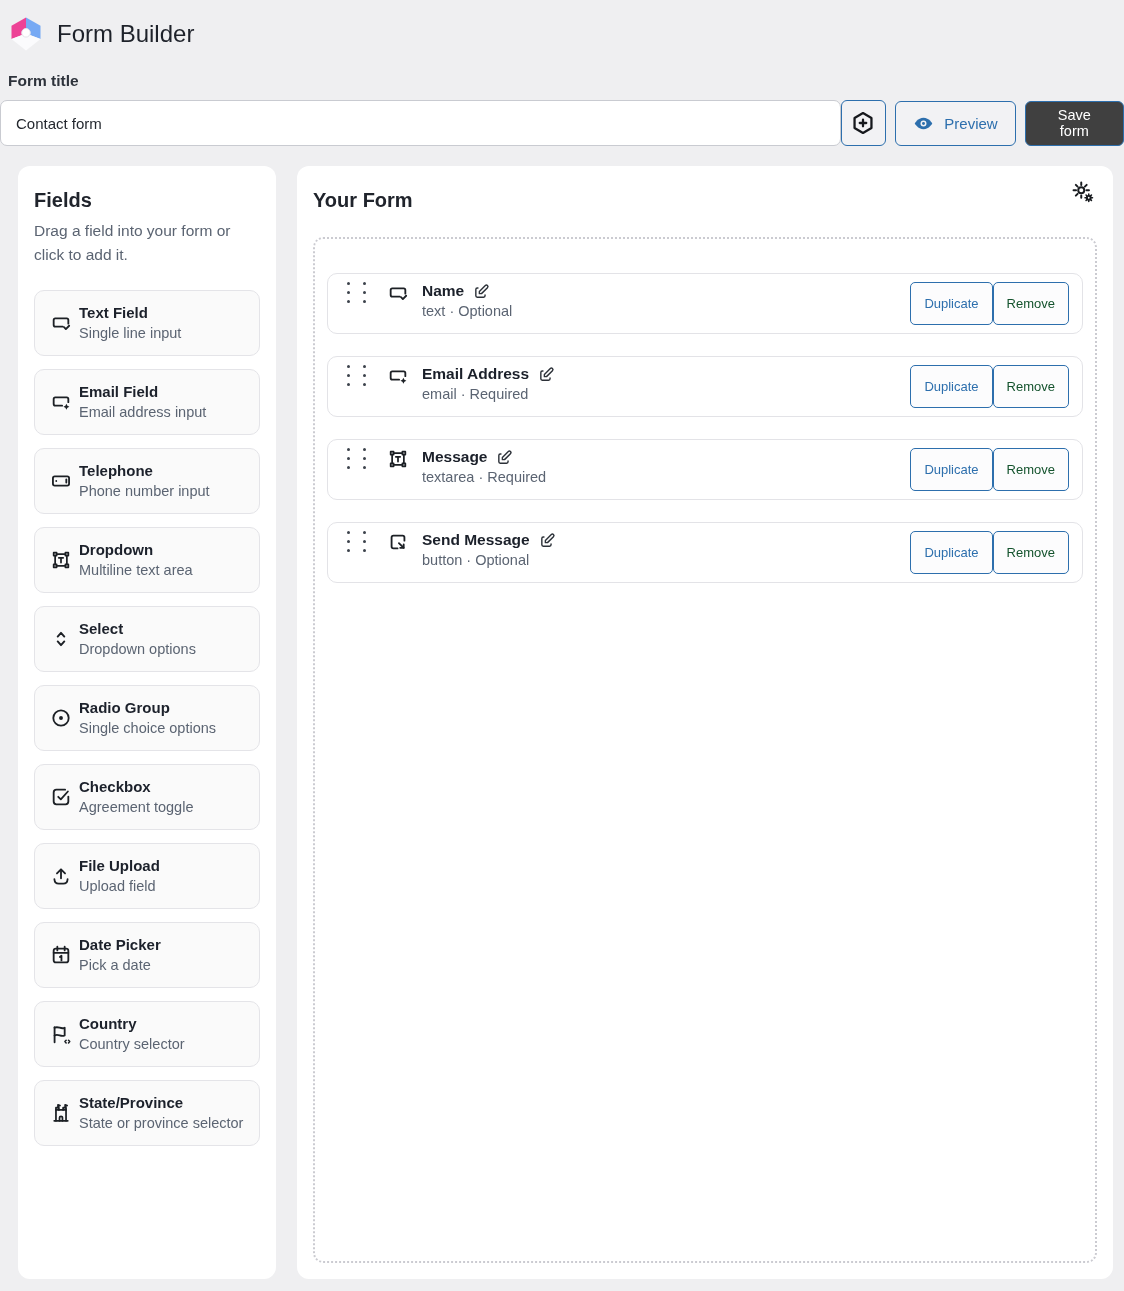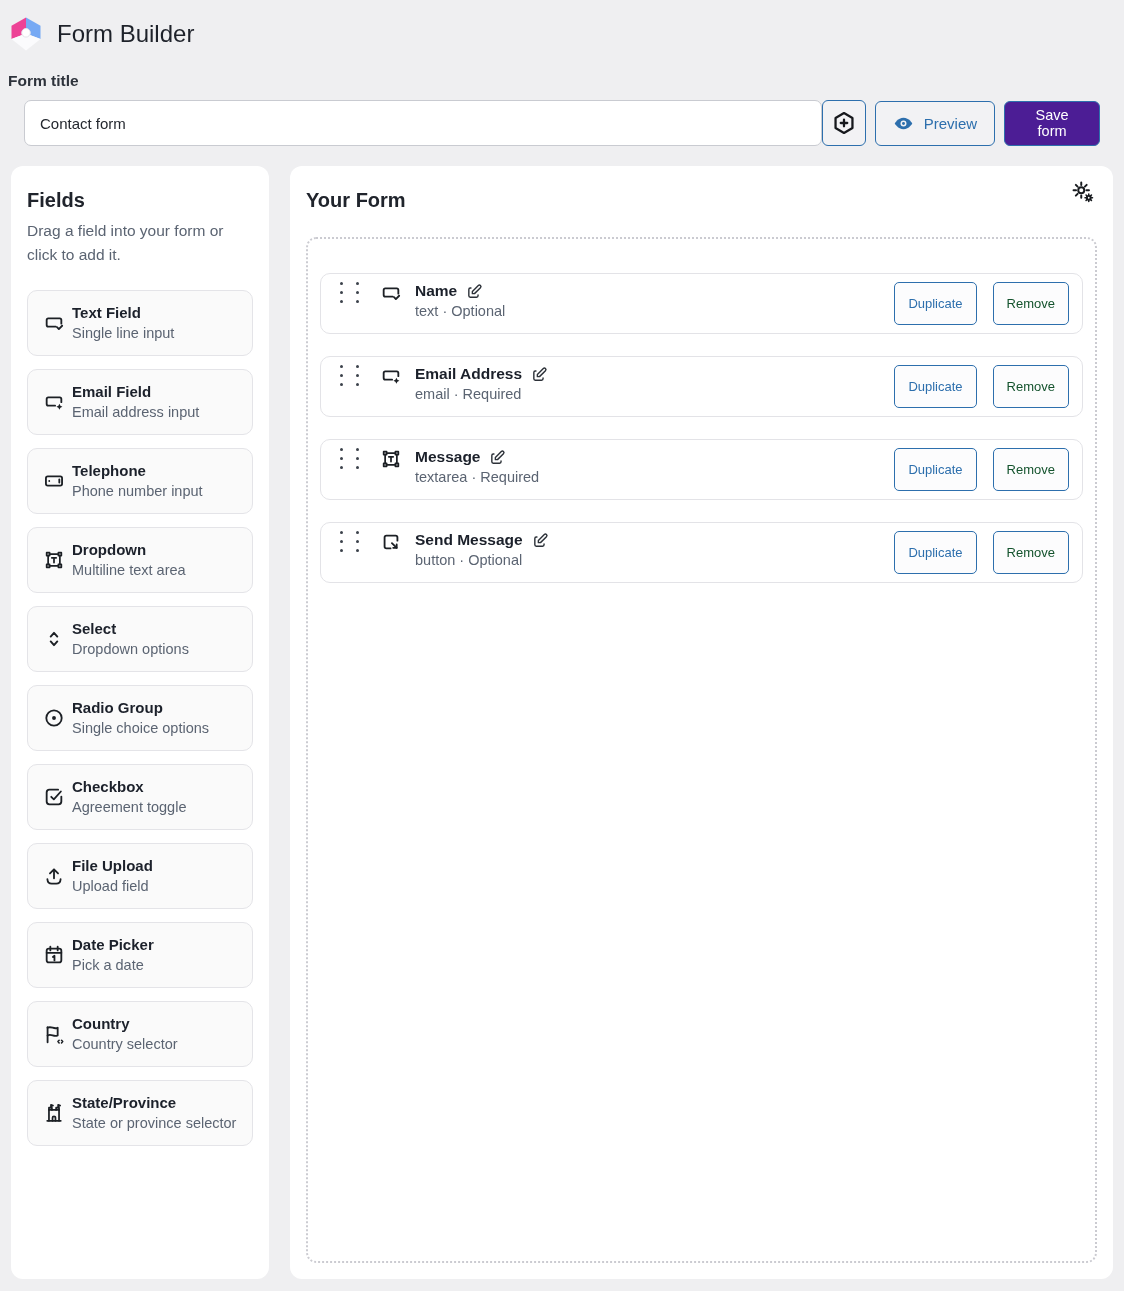--- a/index.html
+++ b/index.html
@@ -5,39 +5,39 @@
   * { box-sizing: border-box; }
   html,body { width:1124px; height:1291px; margin:0; overflow:hidden;
     background:#efeff1; font-family:"Liberation Sans", sans-serif; color:#1e222a; }
 
   
   .app-header { display:flex; align-items:center; gap:13px; padding:12px 8px 2px; height:58px; }
   .app-title { font-size:24px; font-weight:500; color:#1e222a; margin:0; }
 
   .form-title-label { font-size:15.5px; font-weight:700; color:#2e333c; margin:14px 8px 10px; }
 
-  .topbar { display:flex; align-items:center; margin:0 24px; }
+  .topbar { display:flex; align-items:center; margin:0 0; }
   .title-input { width:850px; height:46px; background:#fff; border:1px solid #c9cbd1;
     border-radius:7px; padding:0 15px; font-size:15px; color:#24282f;
     font-family:"Liberation Sans", sans-serif; outline:none; }
   .topbar-spacer { flex:1; }
   .icon-btn { width:46px; height:46px; border:1px solid #2d6fad; border-radius:6px;
     background:#f2f2f4; display:flex; align-items:center; justify-content:center;
     color:#16181c; cursor:pointer; margin-right:9px; }
   .preview-btn { height:45px; padding:0 17px; border:1px solid #2d6fad; border-radius:6px;
     background:#f2f2f4; color:#2d6fad; font-size:15px; display:flex; align-items:center;
     gap:10px; cursor:pointer; font-family:inherit; margin-right:9px; }
-  .save-btn { height:45px; padding:0 16px; background:#4c1d95; border:1px solid #2d6fad;
+  .save-btn { height:45px; padding:0 16px; background:#404040; border:1px solid #2d6fad;
     border-radius:6px; color:#fff; font-size:14.5px; cursor:pointer; font-family:inherit; }
 
   
   .workspace { display:flex; gap:21px; margin:20px 11px 13px; align-items:stretch; }
   .panel { background:#fff; border-radius:12px; }
 
-  .sidebar { width:258px; flex:none; padding:14px 16px 24px; min-height:1113px; }
+  .sidebar { width:258px; flex:none; padding:14px 16px 24px; min-height:1113px;margin-left:7px; }
   .panel-title { font-size:20px; font-weight:700; color:#20242c; margin:9px 0 7px; }
   .sidebar-desc { font-size:15.5px; color:#5b6472; line-height:1.55; margin:0 0 23px; }
 
   .field-card { background:#fafafa; border:1px solid #e4e4e8; border-radius:10px;
     padding:12px; display:flex; align-items:center; gap:7px; margin-bottom:13px;
     min-height:66px; cursor:grab; }
   .fc-icon { width:22px; height:22px; flex:none; color:#1c2025; margin-left:3px; display:flex; }
   .fc-icon svg { width:22px; height:22px; }
   .field-card-title { font-size:15px; font-weight:700; color:#1c212b; }
   .field-card-desc { font-size:14.5px; color:#5b6472; margin-top:3px; line-height:1.25; }
@@ -57,21 +57,21 @@
   .grip { display:flex; gap:13px; margin-right:21px; cursor:grab; }
   .grip-col { display:flex; flex-direction:column; gap:6px; }
   .grip-col i { width:3px; height:3px; background:#3c424b; border-radius:50%; }
   .row-icon { width:22px; height:22px; color:#1c2025; margin-right:13px; display:flex; }
   .row-icon svg { width:22px; height:22px; }
   .row-name { font-size:15.5px; font-weight:700; color:#1b202a; display:flex;
     align-items:center; gap:9px; cursor:pointer; }
   .edit-icon { display:flex; color:#2c3138; }
   .edit-icon svg { width:17px; height:17px; }
   .row-meta { font-size:14.5px; color:#5b6472; margin-top:3px; }
-  .row-actions { margin-left:auto; display:flex; gap:16px; }
+  .row-actions { margin-left:auto; display:flex; gap:0; }
   .mini-btn { font-size:13px; padding:6px 13px; border-radius:5px; border:1px solid #2d6fad;
     background:#fcfcfd; cursor:pointer; font-family:inherit; }
   .mini-btn.duplicate { color:#2d6fad; }
   .mini-btn.remove { color:#14532d; }
 </style>
 </head>
 <body>
 
 <svg width="0" height="0" style="position:absolute">
   <defs>

